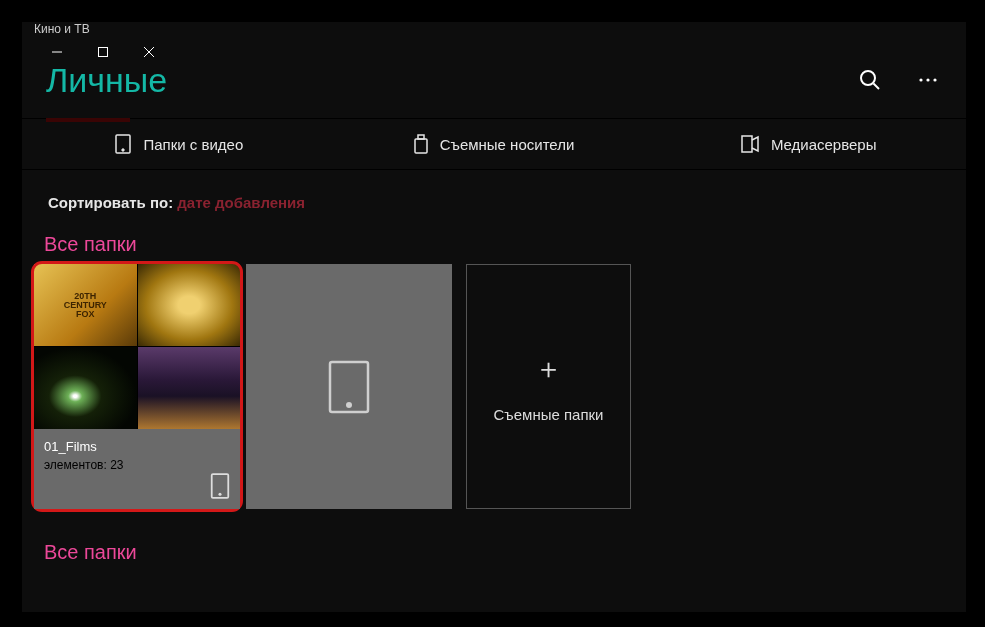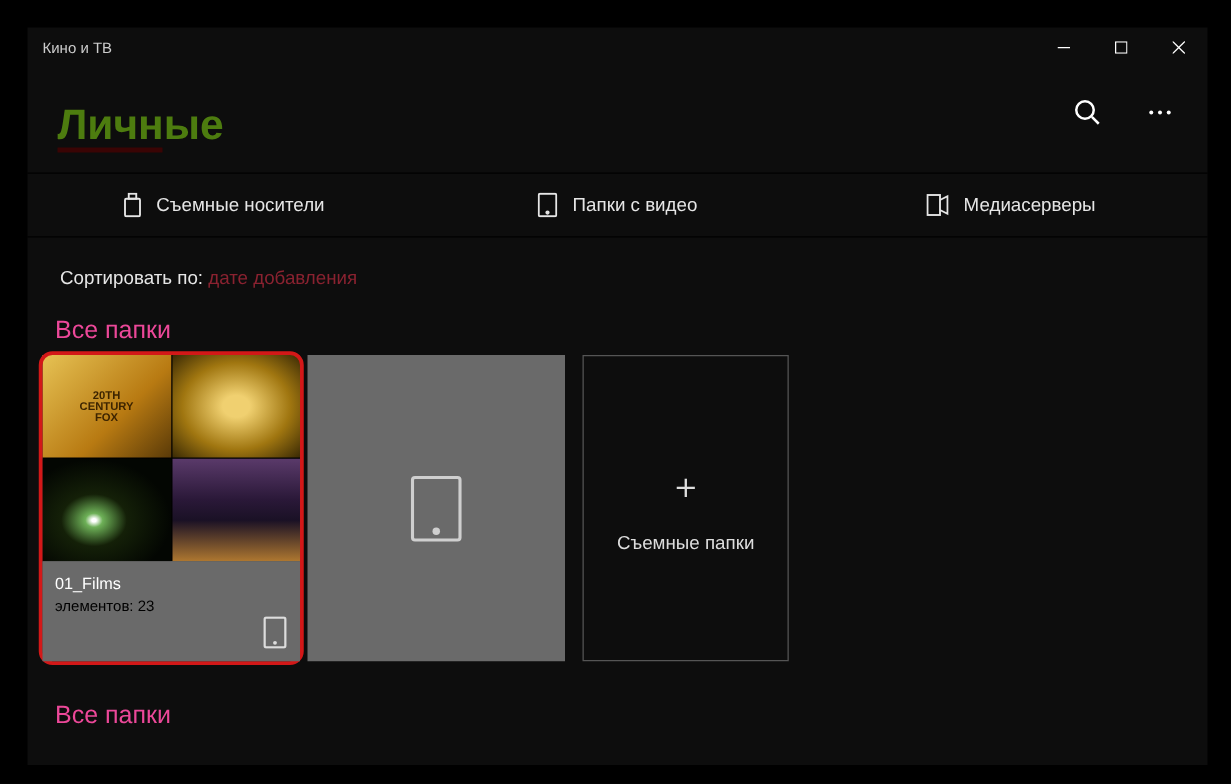--- a/index.html
+++ b/index.html
@@ -21,23 +21,24 @@
       top: 22px;
       width: 944px;
       height: 590px;
       background: #0d0d0d;
       color: #fff;
     }
     
     .titlebar {
       height: 32px;
       display: flex;
-      align-items: center;
+      align-items: flex-start;
       justify-content: space-between;
       padding-left: 12px;
+      flex-direction: column;
     }
     .titlebar-title {
       font-size: 12px;
       color: #ccc;
     }
     .win-controls {
       display: flex;
     }
     .win-btn {
       width: 46px;
@@ -51,23 +52,22 @@
     .win-btn svg { stroke: #fff; fill: none; }
     
     .header {
       display: flex;
       align-items: center;
       justify-content: space-between;
       padding: 6px 18px 6px 24px;
     }
     .page-title {
       font-size: 34px;
-      font-weight: 700;
-      color: #4d7c0f;
-      margin-top: 21px;
+      font-weight: 400;
+      color: #14b8a6;
     }
     .title-underline {
       position: absolute;
       left: 24px;
       top: 96px;
       width: 84px;
       height: 4px;
       background: #3a0404;
     }
     .header-actions {
@@ -101,20 +101,21 @@
       font-size: 15px;
       color: #e6e6e6;
       cursor: pointer;
     }
     .tab svg { stroke: #e6e6e6; fill: none; }
     
     .sort-row {
       padding: 24px 26px 12px;
       font-size: 15px;
       color: #e6e6e6;
+      font-weight: bold;
     }
     .sort-value {
       color: #8a2230;
     }
     
     .section-header {
       padding: 10px 22px 8px;
       font-size: 20px;
       font-weight: 400;
       color: #ec4899;
@@ -265,32 +266,32 @@
           <circle cx="10" cy="3" r="1.6" fill="#fff"></circle>
           <circle cx="17" cy="3" r="1.6" fill="#fff"></circle>
         </svg>
       </div>
     </div>
   </div>
   <div class="title-underline"></div>
 
   <div class="tabs">
     <div class="tab">
+      <svg width="16" height="20" viewBox="0 0 16 20">
+        <rect x="1" y="1" width="14" height="18" rx="1" stroke-width="1.5"></rect>
+        <circle cx="8" cy="16" r="1.2" fill="#e6e6e6"></circle>
+      </svg>
+      <span>Папки с видео</span>
+    </div>
+    <div class="tab">
       <svg width="14" height="20" viewBox="0 0 14 20">
         <rect x="4" y="1" width="6" height="4" stroke-width="1.5"></rect>
         <rect x="1" y="5" width="12" height="14" rx="1" stroke-width="1.5"></rect>
       </svg>
       <span>Съемные носители</span>
-    </div>
-    <div class="tab">
-      <svg width="16" height="20" viewBox="0 0 16 20">
-        <rect x="1" y="1" width="14" height="18" rx="1" stroke-width="1.5"></rect>
-        <circle cx="8" cy="16" r="1.2" fill="#e6e6e6"></circle>
-      </svg>
-      <span>Папки с видео</span>
     </div>
     <div class="tab">
       <svg width="18" height="20" viewBox="0 0 18 20">
         <rect x="1" y="2" width="10" height="16" stroke-width="1.5"></rect>
         <path d="M11 6 L17 3 L17 17 L11 14" stroke-width="1.5"></path>
       </svg>
       <span>Медиасерверы</span>
     </div>
   </div>
 

